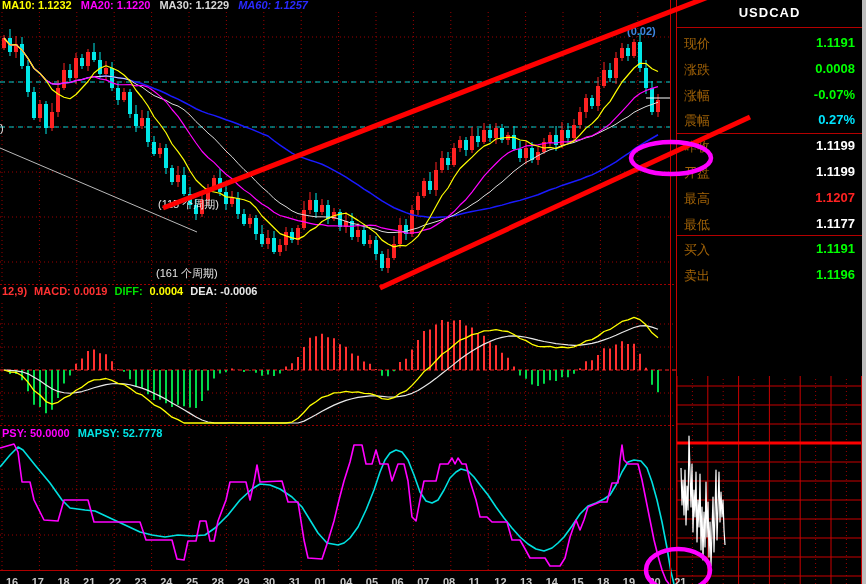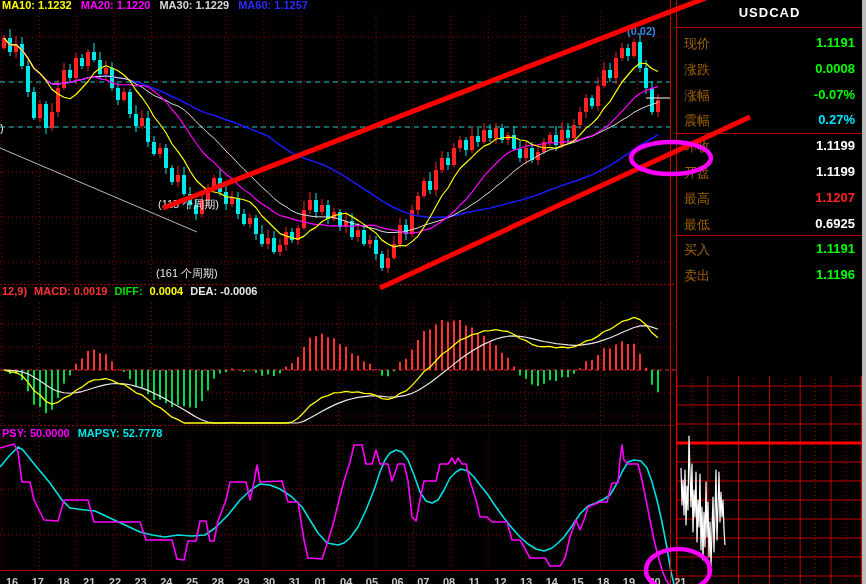--- a/index.html
+++ b/index.html
@@ -491,21 +491,21 @@
       <g>
         <polyline points="681,468 682,505 683,480 684,515 685,470 686,525 687,486 688,510 689,436 690,472 691,507 692,464 693,532 694,490 695,517 696,472 697,542 698,500 699,527 700,474 701,550 702,507 703,560 704,512 705,547 706,482 707,537 708,502 709,557 710,522 711,566 712,532 713,497 714,552 715,514 716,470 717,540 718,507 719,472 720,522 721,492 722,517 723,500 724,530 725,545" fill="none" stroke="#ffffff" stroke-width="1.2" stroke-linejoin="round"></polyline>
       </g>
       <g>
         <line x1="670.5" y1="0" x2="670.5" y2="584" stroke="#c80000" stroke-width="1"></line>
         <line x1="676.5" y1="0" x2="676.5" y2="584" stroke="#c80000" stroke-width="1"></line>
         <line x1="861.5" y1="0" x2="861.5" y2="584" stroke="#c80000" stroke-width="1"></line>
       </g>
     </svg>
 
-  <div class="txt" id="ma-row"><span style="color: rgb(255, 255, 0); text-align: right;">MA10: 1.1232</span><span style="color: rgb(255, 0, 255);">MA20: 1.1220</span><span style="color: rgb(216, 216, 216);">MA30: 1.1229</span><span style="color: rgb(42, 42, 255);">MA60: 1.1257</span></div>
+  <div class="txt" id="ma-row"><span style="color: rgb(255, 255, 0); text-align: right;">MA10: 1.1232</span><span style="color: rgb(255, 0, 255);">MA20: 1.1220</span><span style="color: rgb(216, 216, 216);">MA30: 1.1229</span><span style="color: rgb(42, 42, 255); font-style: italic;">MA60: 1.1257</span></div>
 
   <div class="txt chart-label" id="peak-label">(0.02)</div>
   <div class="txt chart-label" id="period-1">(115 个周期)</div>
   <div class="txt chart-label" id="period-2">(161 个周期)</div>
   <div class="txt" id="left-frag">)</div>
 
   <div class="txt" id="macd-row"><span style="color: rgb(255, 50, 50); text-align: right;">12,9)</span><span style="color: rgb(255, 50, 50);">MACD: 0.0019</span><span style="color: rgb(0, 224, 0);">DIFF:</span><span style="color: rgb(255, 255, 0);">0.0004</span><span style="color: rgb(232, 232, 232); text-align: right;">DEA: -0.0006</span></div>
   <div class="txt" id="psy-row"><span style="color: rgb(255, 0, 255);">PSY: 50.0000</span><span style="color: rgb(0, 229, 229);">MAPSY: 52.7778</span></div>
 
   <div id="quote">
@@ -534,21 +534,21 @@
         <div class="q-row" style="top: 159px;">
           <span class="q-label">开盘</span>
           <span class="q-value" style="color: rgb(255, 255, 255);">1.1199</span>
         </div>
         <div class="q-row" style="top: 184.8px;">
           <span class="q-label">最高</span>
           <span class="q-value" style="color: rgb(255, 34, 34);">1.1207</span>
         </div>
         <div class="q-row" style="top: 210.6px; text-align: center;">
           <span class="q-label">最低</span>
-          <span class="q-value" style="color: rgb(255, 255, 255);">0.6925</span>
+          <span class="q-value" style="color: rgb(255, 255, 255);">1.1177</span>
         </div>
         <div class="q-row" style="top: 236.4px;">
           <span class="q-label">买入</span>
           <span class="q-value" style="color: rgb(0, 255, 0);">1.1191</span>
         </div>
         <div class="q-row" style="top: 262.2px;">
           <span class="q-label">卖出</span>
           <span class="q-value" style="color: rgb(0, 255, 0);">1.1196</span>
         </div>
       </div>

